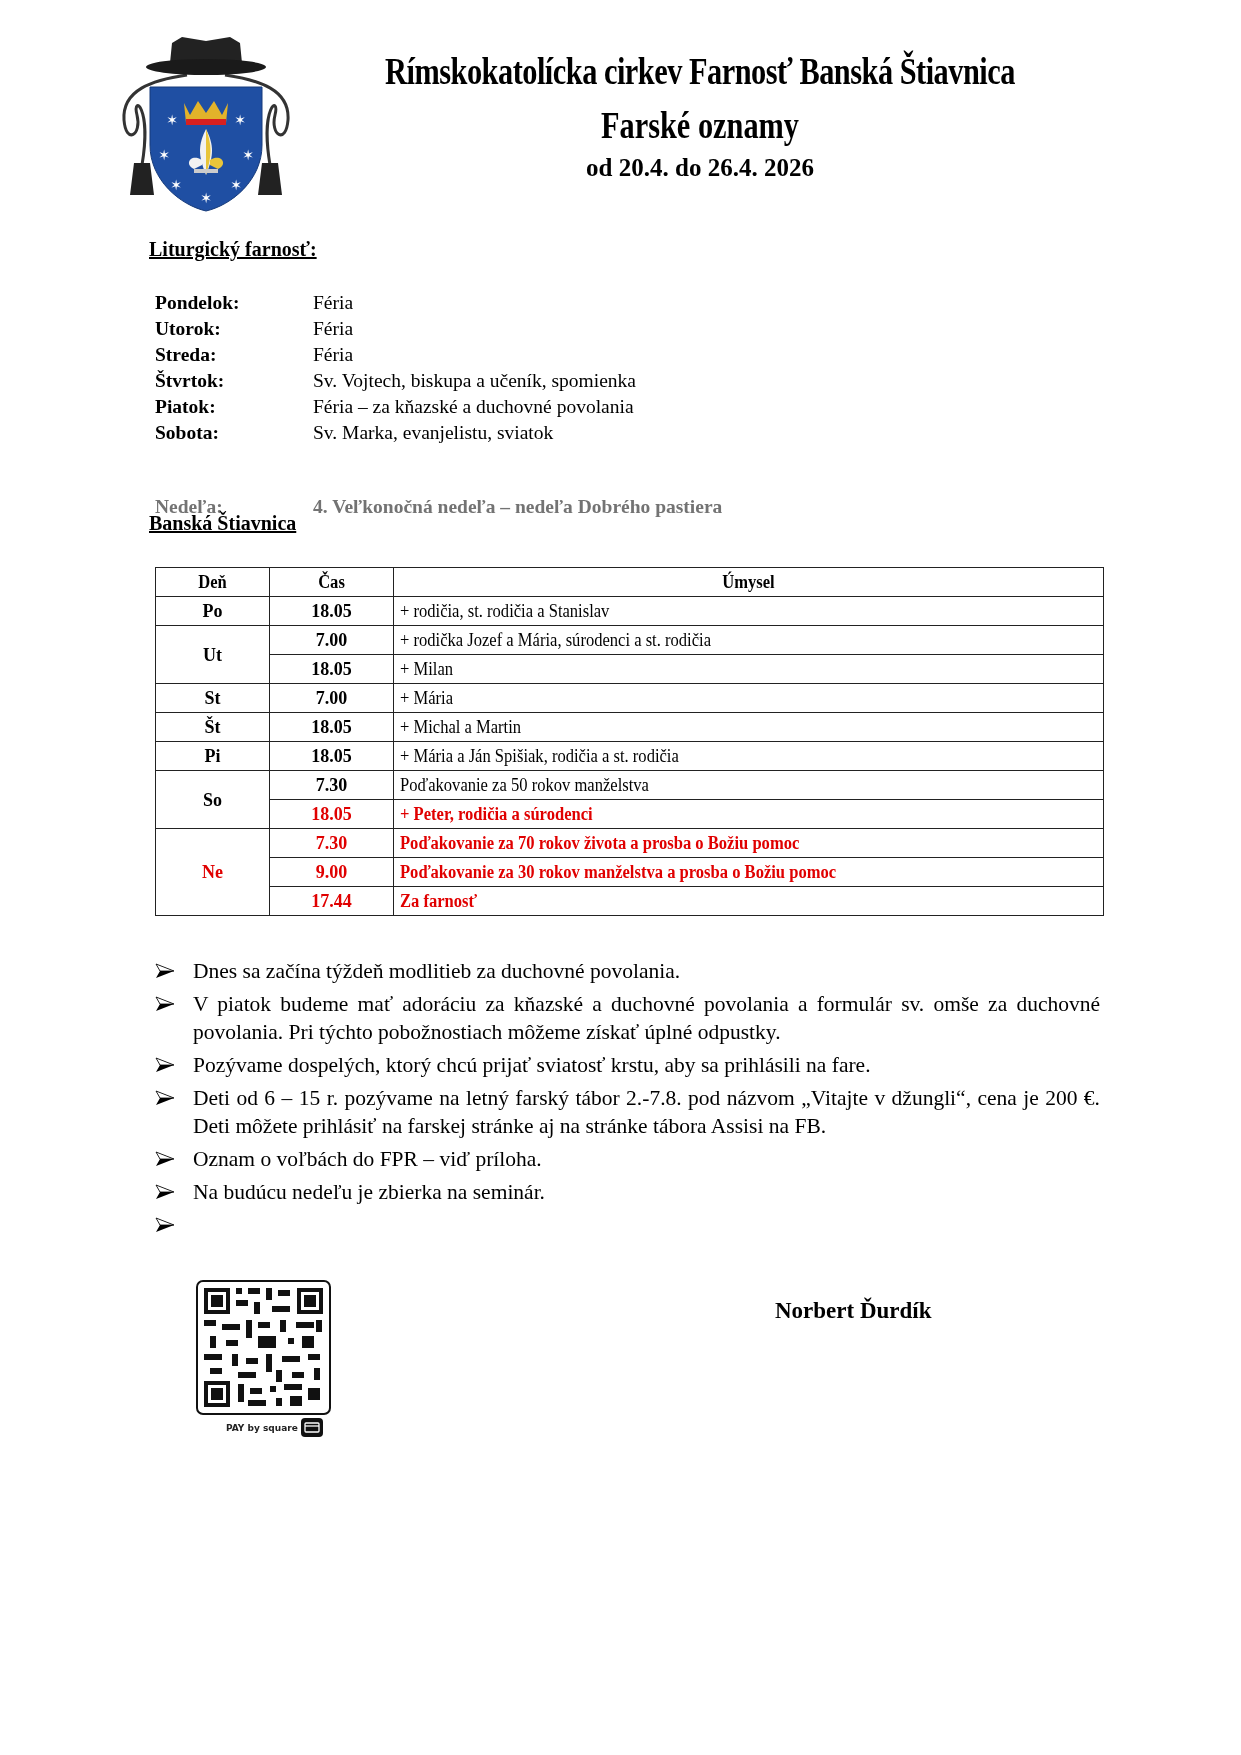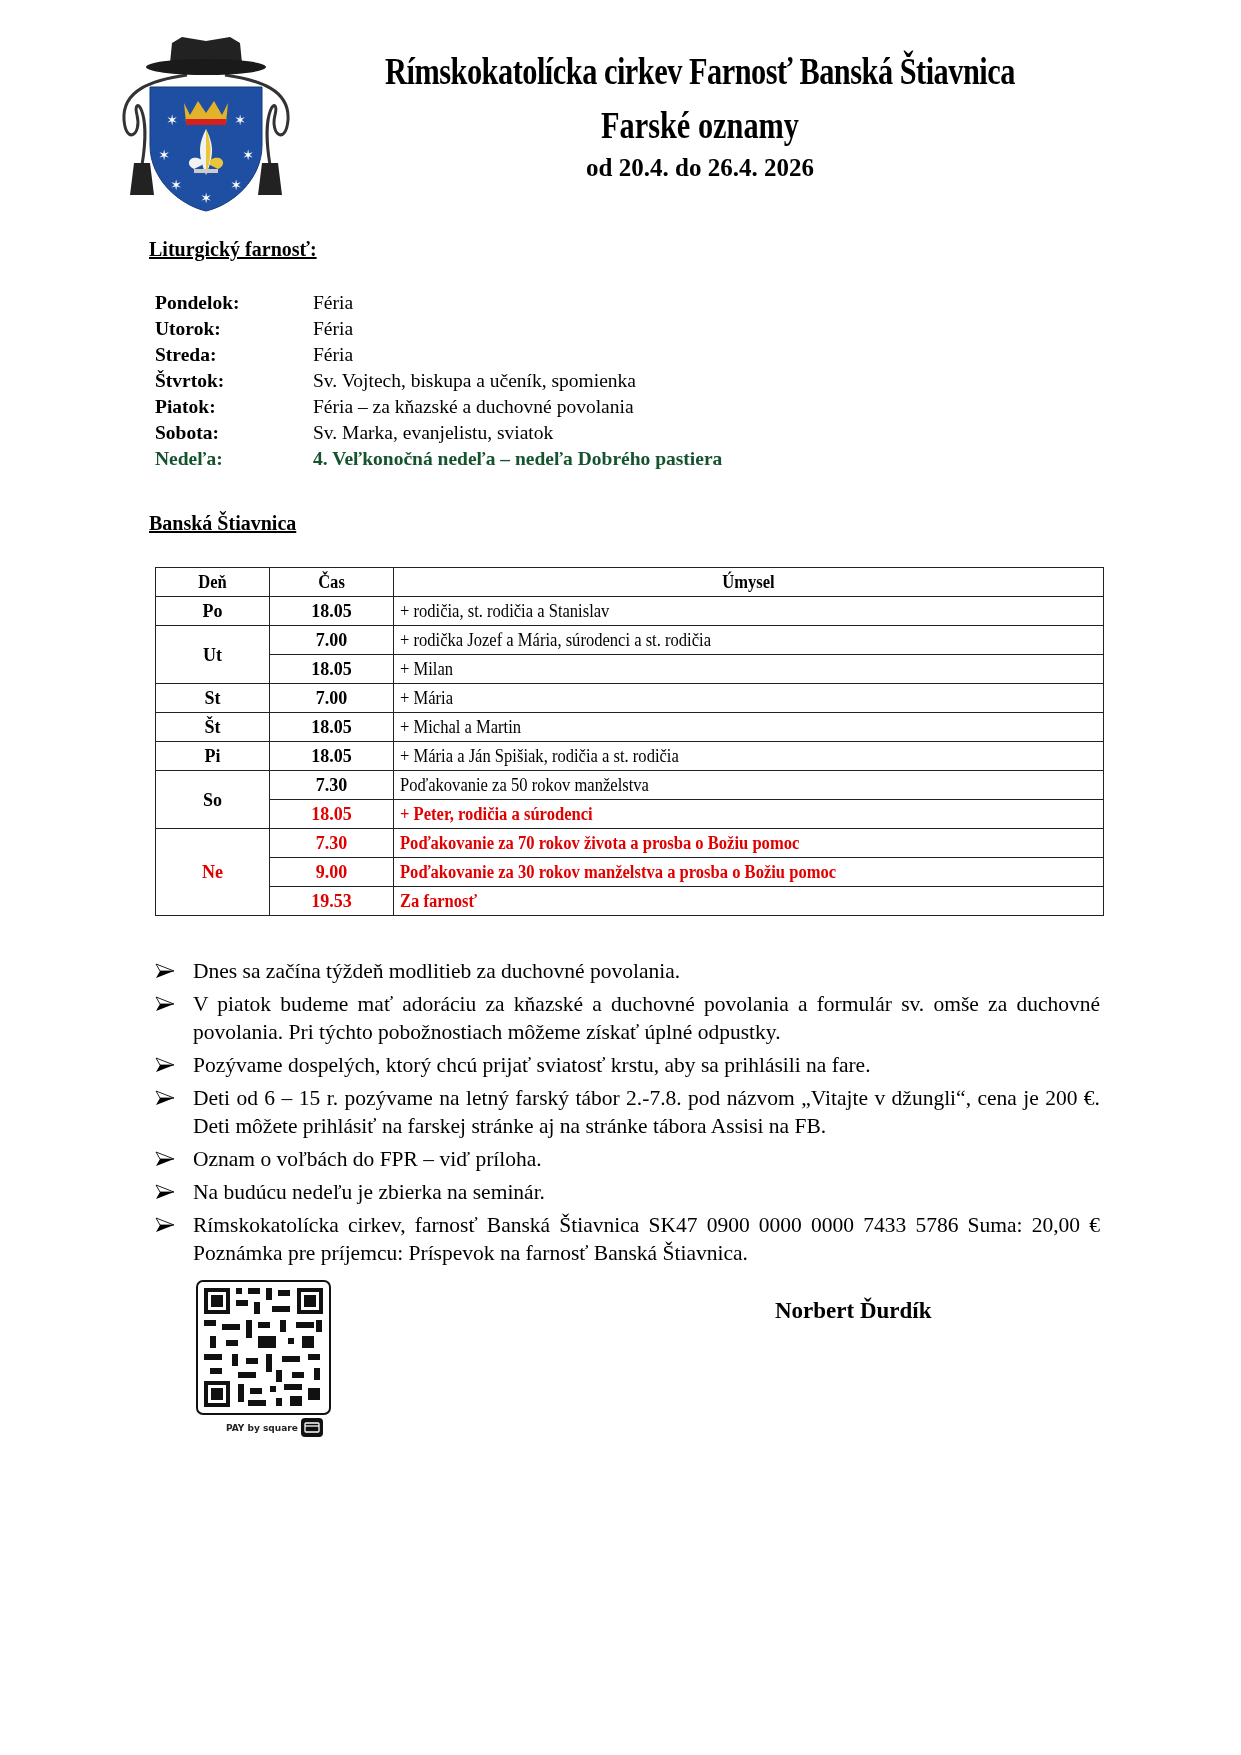--- a/index.html
+++ b/index.html
@@ -14,21 +14,21 @@
   .title2 { top:104px; font-size:37px; font-weight:bold; transform:scaleX(0.82); transform-origin:center; white-space:nowrap; }
   .title3 { top:154px; font-size:25px; font-weight:bold; white-space:nowrap; }
 
   
   .heading { font-size:20px; font-weight:bold; text-decoration:underline; }
 
   
   .cal-row { position:absolute; left:155px; font-size:19.5px; height:26px; line-height:26px; white-space:nowrap; }
   .cal-row .day { display:inline-block; width:158px; font-weight:bold; }
   .cal-row .desc { display:inline-block; }
-  .cal-row.red { color:#14532d; }
+  .cal-row.red { color:#737373;margin-top:48px; }
   .cal-row.red .desc { font-weight:bold; }
 
   
   table.mass { position:absolute; left:155px; top:567px; width:949px; border-collapse:collapse;
                font-size:18px; table-layout:fixed; }
   table.mass td, table.mass th { border:1.5px solid #222; height:28px; padding:0; line-height:28px; }
   table.mass th { font-weight:bold; text-align:center; }
   table.mass td.day { text-align:center; font-weight:bold; }
   table.mass td.time { text-align:center; font-weight:bold; }
   table.mass td.intent { padding-left:6px; white-space:nowrap; }
@@ -167,21 +167,21 @@
   <tr>
     <td class="day red" rowspan="3">Ne</td>
     <td class="time red">7.30</td>
     <td class="intent red"><span class="cond">Poďakovanie za 70 rokov života a prosba o Božiu pomoc</span></td>
   </tr>
   <tr>
     <td class="time red">9.00</td>
     <td class="intent red"><span class="cond">Poďakovanie za 30 rokov manželstva a prosba o Božiu pomoc</span></td>
   </tr>
   <tr>
-    <td class="time red">19.53</td>
+    <td class="time red">17.44</td>
     <td class="intent red"><span class="cond">Za farnosť</span></td>
   </tr>
 </tbody>
   </table>
 
 <div class="ann" style="top:957px;">
   <div class="ann-item">
     <svg class="bullet" viewBox="0 0 20 16">
         <path d="M1 1 L19 8 L1 15 L5 8 Z" fill="#000"></path>
         <path d="M1 1 L19 8 L5 8 Z" fill="#fff" stroke="#000" stroke-width="0.8"></path>
@@ -221,21 +221,20 @@
         <path d="M1 1 L19 8 L1 15 L5 8 Z" fill="#000"></path>
         <path d="M1 1 L19 8 L5 8 Z" fill="#fff" stroke="#000" stroke-width="0.8"></path>
       </svg>
     <span>Na budúcu nedeľu je zbierka na seminár.</span>
   </div>
   <div class="ann-item">
     <svg class="bullet" viewBox="0 0 20 16">
         <path d="M1 1 L19 8 L1 15 L5 8 Z" fill="#000"></path>
         <path d="M1 1 L19 8 L5 8 Z" fill="#fff" stroke="#000" stroke-width="0.8"></path>
       </svg>
-    <span>Rímskokatolícka cirkev, farnosť Banská Štiavnica SK47 0900 0000 0000 7433 5786 Suma: 20,00 € Poznámka pre príjemcu: Príspevok na farnosť Banská Štiavnica.</span>
   </div>
 </div>
 
 <div id="qr" class="abs">
   <svg width="135" height="158" viewBox="0 0 135 158">
     <rect x="1" y="1" width="133" height="133" rx="6" fill="#fff" stroke="#111" stroke-width="2"></rect>
     <g fill="#111">
 
       <rect x="8" y="8" width="26" height="26"></rect>
         <rect x="12" y="12" width="18" height="18" fill="#fff"></rect>

